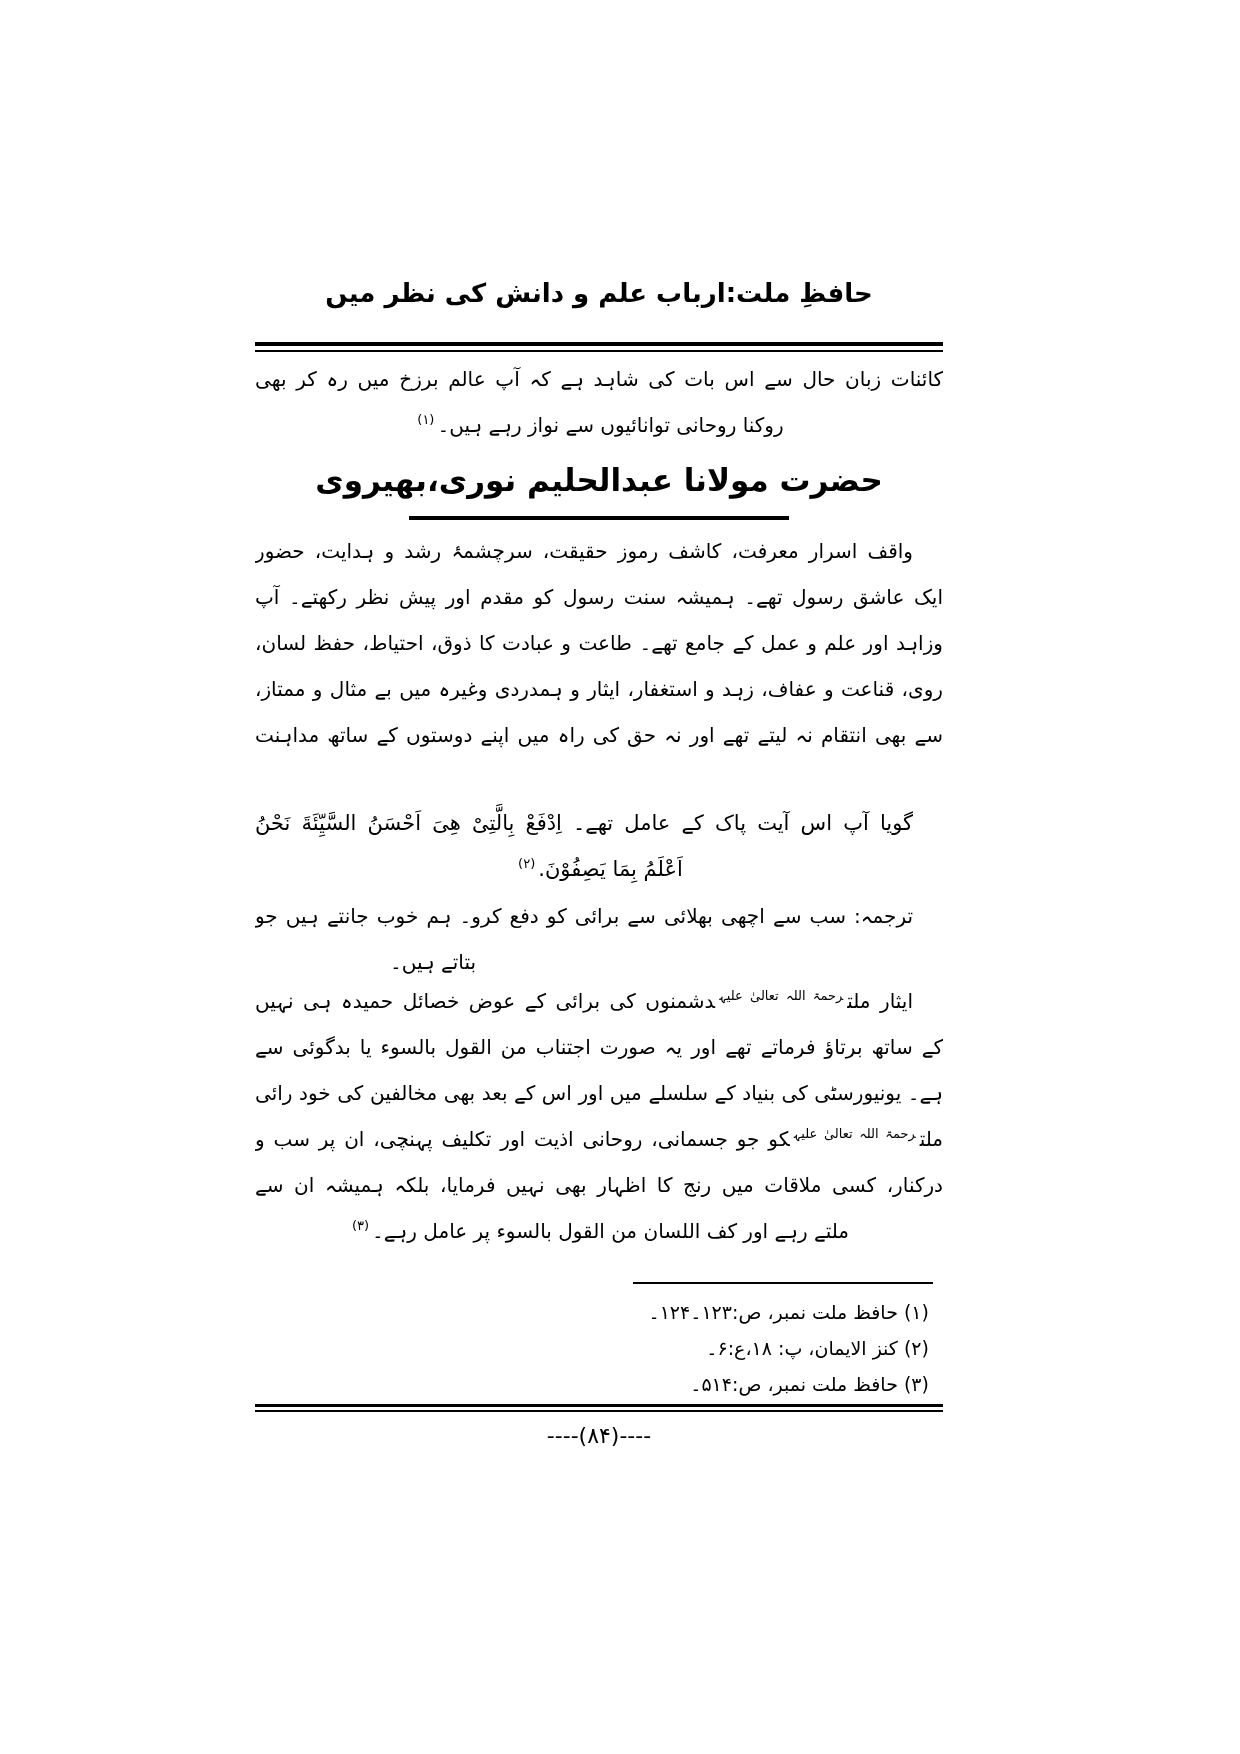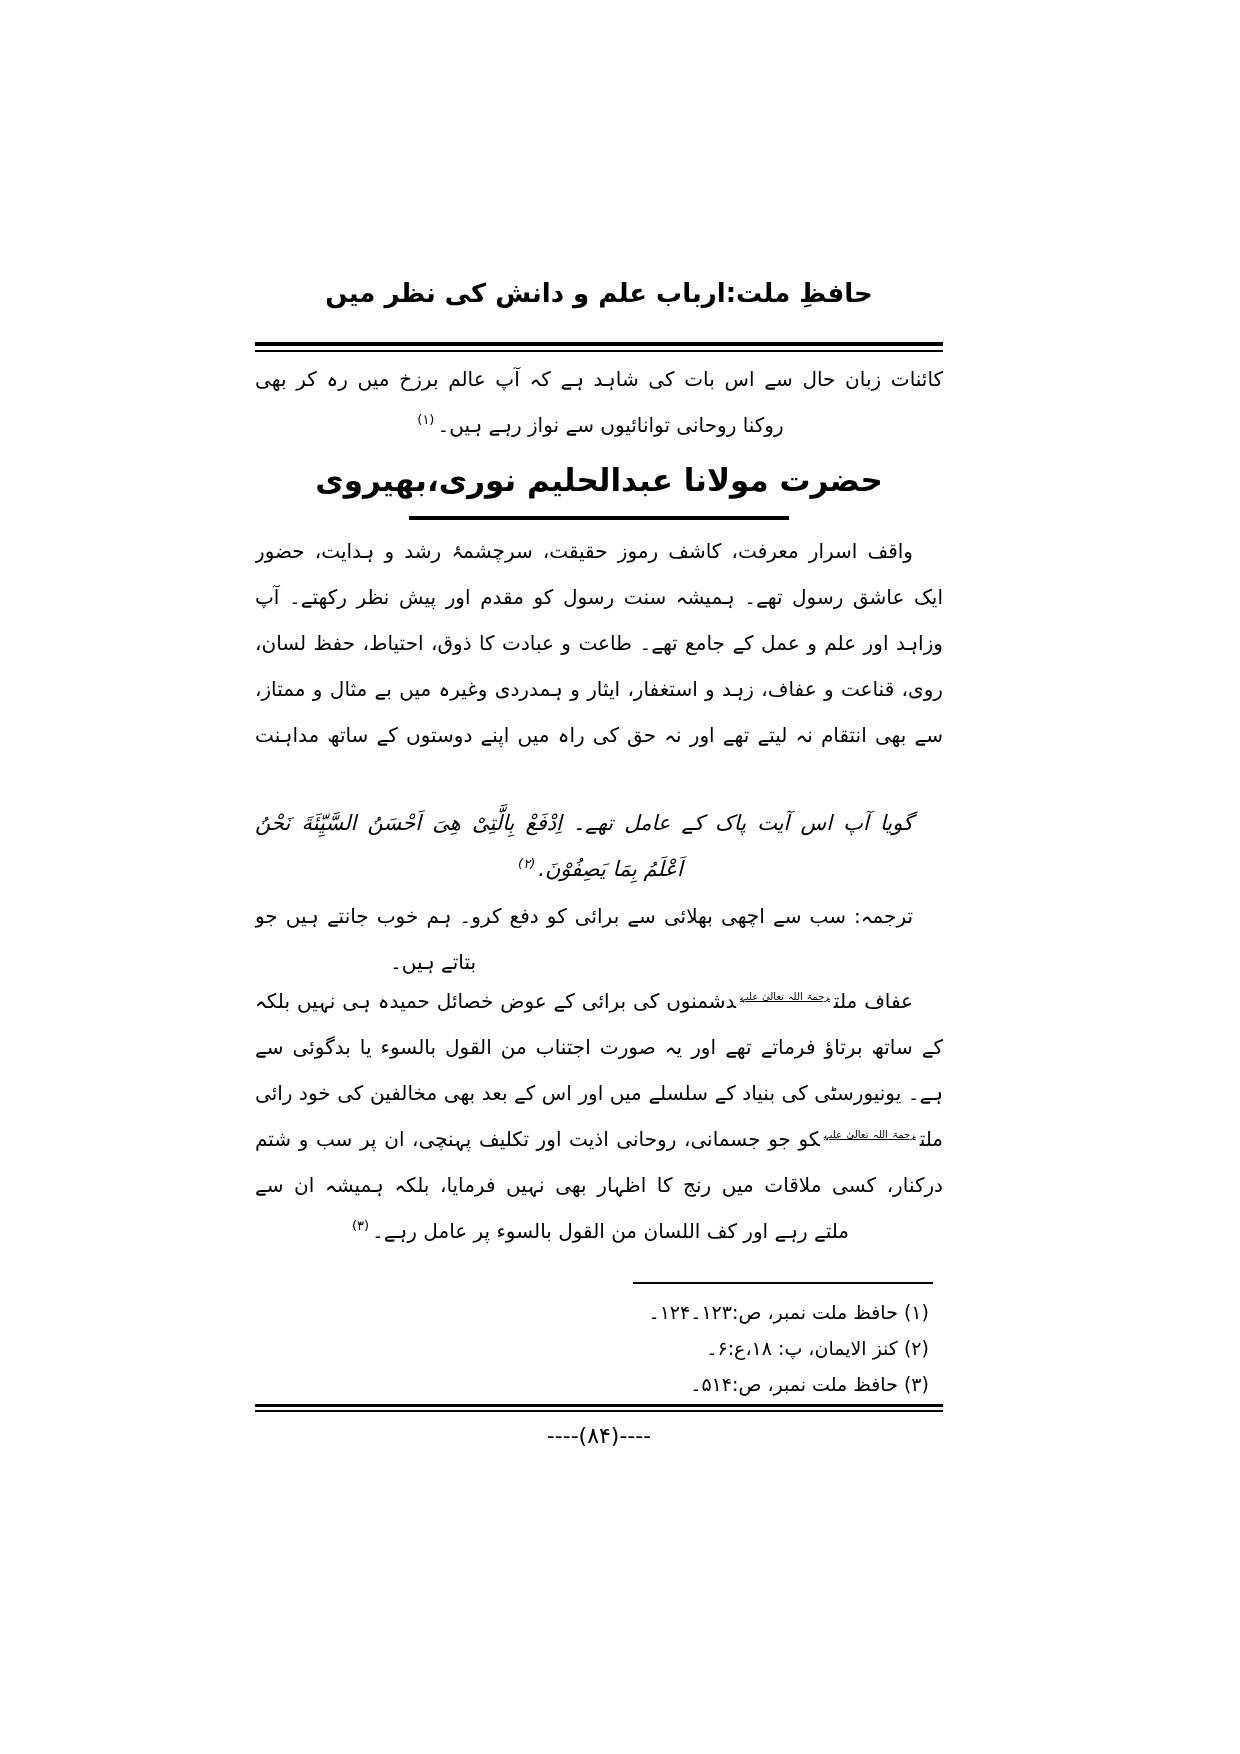--- a/index.html
+++ b/index.html
@@ -20,23 +20,23 @@
   .p1{top:356px;}
   .p2{top:528px;}
   .p3{top:800px;}
   .p4{top:893px;}
   .p5{top:978px;}
   .line{height:46px;line-height:46px;font-size:20px;overflow:hidden;}
   .j{text-align:justify;text-align-last:justify;}
   .c{text-align:center;text-align-last:center;}
   .l{text-align:left;text-align-last:left;padding-left:135px;}
   .ind{padding-right:30px;}
-  .ar{font-size:21px;font-style:italic;}
+  .ar{font-size:21px;}
   .fnm{font-size:13px;vertical-align:super;margin:0 3px;line-height:0;}
-  .hon{font-size:10px;vertical-align:super;margin:0 4px;line-height:0;text-decoration:underline;}
+  .hon{font-size:13px;vertical-align:super;margin:0 4px;line-height:0;}
   .heading{
     position:absolute;top:452px;left:0;right:0;height:56px;line-height:56px;
     text-align:center;font-size:31px;font-weight:bold;
   }
   .heading-ul{position:absolute;top:516px;left:154px;width:380px;height:4px;background:#000;}
   .fnsep{position:absolute;top:1282px;right:10px;width:300px;height:0;border-top:2px solid #000;}
   .footnotes{position:absolute;top:1294px;left:0;right:0;}
   .fnline{height:36px;line-height:36px;font-size:19px;padding-left:0;padding-right:14px;overflow:hidden;}
   .rule-bottom{
     position:absolute;top:1404px;left:0;right:0;height:3px;
@@ -76,21 +76,21 @@
       <div class="line j ind ar">گویا آپ اس آیت پاک کے عامل تھے۔ اِدْفَعْ بِالَّتِیْ هِیَ اَحْسَنُ السَّیِّئَةَ نَحْنُ</div>
       <div class="line c ar"><span>اَعْلَمُ بِمَا یَصِفُوْنَ.</span><sup class="fnm">(۲)</sup></div>
     </div>
 
     <div class="para p4">
       <div class="line j ind">ترجمہ: سب سے اچھی بھلائی سے برائی کو دفع کرو۔ ہم خوب جانتے ہیں جو باتیں یہ</div>
       <div class="line l">بتاتے ہیں۔</div>
     </div>
 
     <div class="para p5">
-      <div class="line j ind"><span>عفاف ملت</span><sup class="hon">رحمۃ اللہ تعالیٰ علیہ</sup><span>دشمنوں کی برائی کے عوض خصائل حمیدہ ہی نہیں بلکہ احسن الخصال</span></div>
+      <div class="line j ind"><span>ایثار ملت</span><sup class="hon">رحمۃ اللہ تعالیٰ علیہ</sup><span>دشمنوں کی برائی کے عوض خصائل حمیدہ ہی نہیں بلکہ احسن الخصال</span></div>
       <div class="line j">کے ساتھ برتاؤ فرماتے تھے اور یہ صورت اجتناب من القول بالسوء یا بدگوئی سے زبان کو روکنا</div>
       <div class="line j">ہے۔ یونیورسٹی کی بنیاد کے سلسلے میں اور اس کے بعد بھی مخالفین کی خود رائی کے سبب حافظ</div>
       <div class="line j"><span>ملت</span><sup class="hon">رحمۃ اللہ تعالیٰ علیہ</sup><span>کو جو جسمانی، روحانی اذیت اور تکلیف پہنچی، ان پر سب و شتم اور عتاب و بدگوئی تو</span></div>
       <div class="line j">درکنار، کسی ملاقات میں رنج کا اظہار بھی نہیں فرمایا، بلکہ ہمیشہ ان سے مہربانی و نرمی کے ساتھ</div>
       <div class="line c"><span>ملتے رہے اور کف اللسان من القول بالسوء پر عامل رہے۔</span><sup class="fnm">(۳)</sup></div>
     </div>
 
     <div class="fnsep"></div>
 
     <div class="footnotes">

